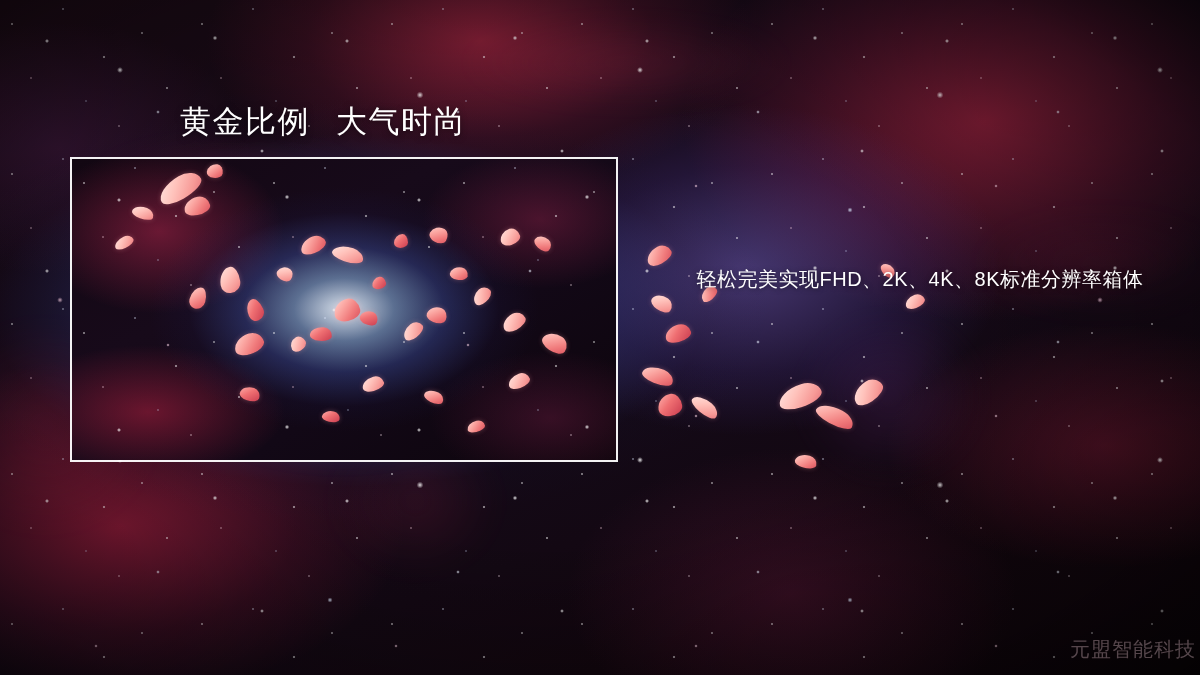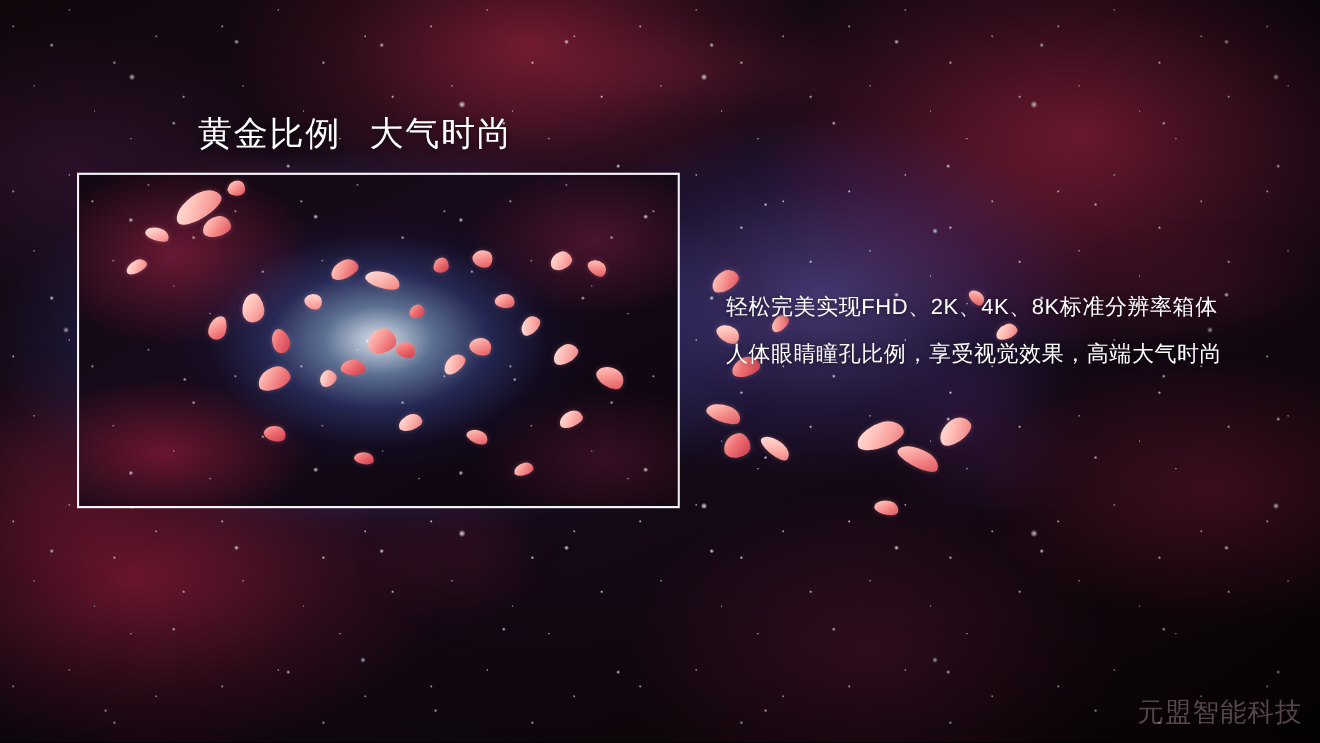--- a/index.html
+++ b/index.html
@@ -145,35 +145,36 @@
     white-space: nowrap;
     text-shadow: 0 1px 6px rgba(0,0,0,0.55);
   }
   .slide-title .gap { display: inline-block; width: 26px; }
 
   .body-text {
     position: absolute;
     left: 660px;
     top: 258px;
     width: 520px;
+    text-align: center;
   }
   .body-line {
     font-size: 20px;
     line-height: 43px;
     color: #ffffff;
     white-space: nowrap;
     letter-spacing: 0.5px;
     text-shadow: 0 1px 5px rgba(0,0,0,0.50);
   }
 
   .watermark {
     position: absolute;
-    right: 16px;
+    right: 4px;
     bottom: 12px;
-    font-size: 24px;
+    font-size: 20px;
     color: rgba(178,150,160,0.46);
     letter-spacing: 1px;
     white-space: nowrap;
   }
 </style>
 </head>
 <body>
 
 <div class="slide">
 
@@ -239,18 +240,17 @@
       <div class="petal" style="left:395px;top:262px;width:18px;height:11px;transform:rotate(-14deg);"></div>
     </div>
   </div>
 
   <div class="slide-title">
     <span>黄金比例</span><span class="gap"></span><span>大气时尚</span>
   </div>
 
   <div class="body-text">
     <div class="body-line">轻松完美实现FHD、2K、4K、8K标准分辨率箱体</div>
-    <div class="body-line">人体眼睛瞳孔比例，享受视觉效果，高端大气时尚</div>
   </div>
 
   <div class="watermark">元盟智能科技</div>
 
 </div>
 
 </body></html>

